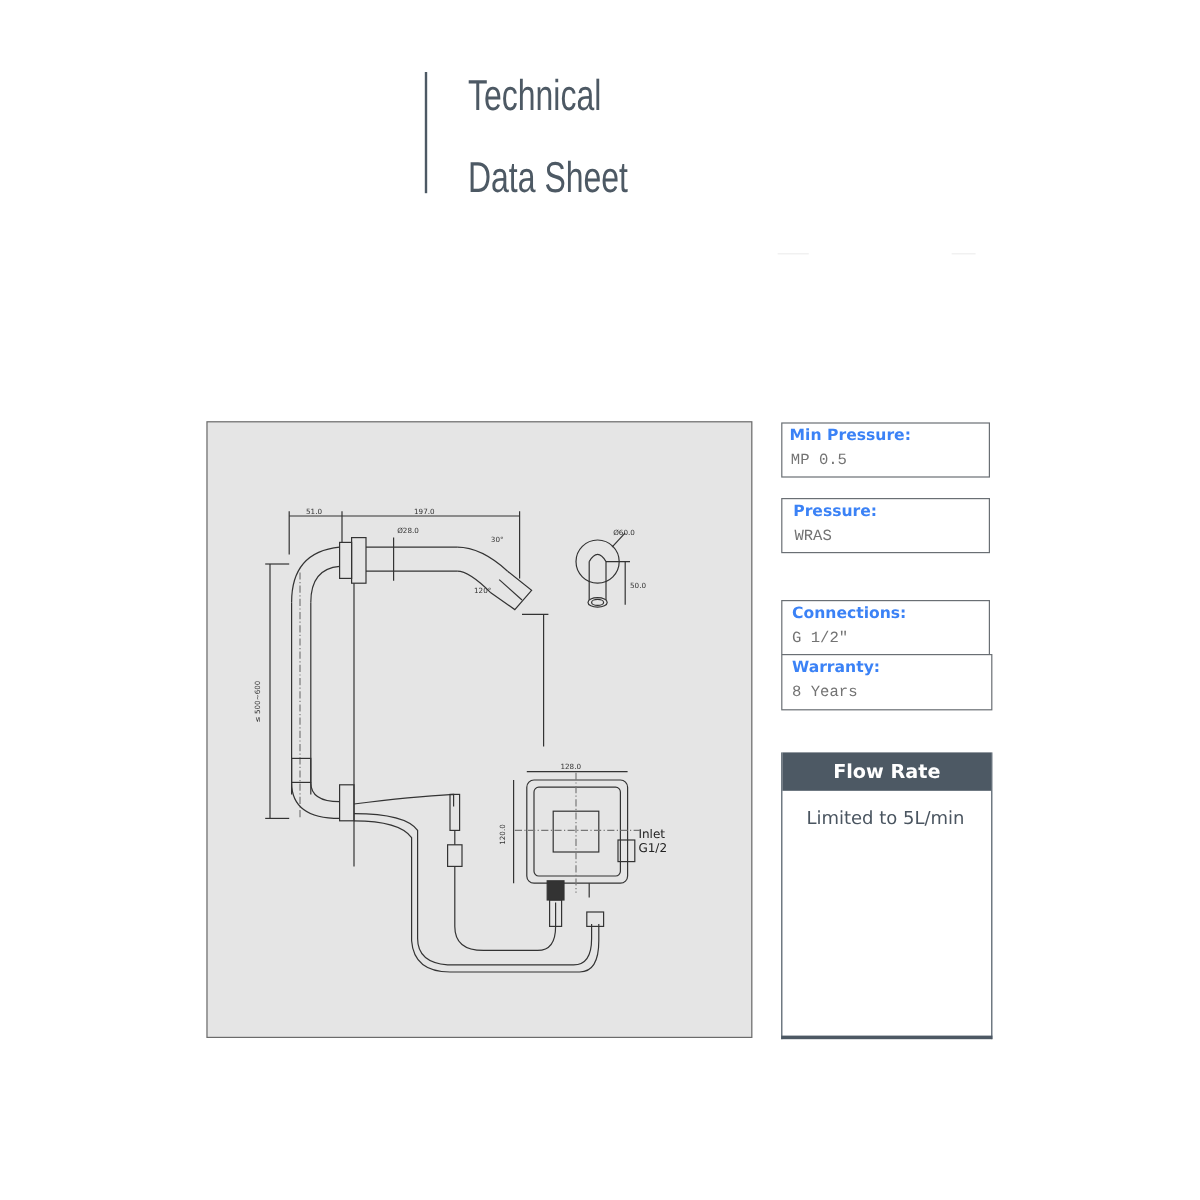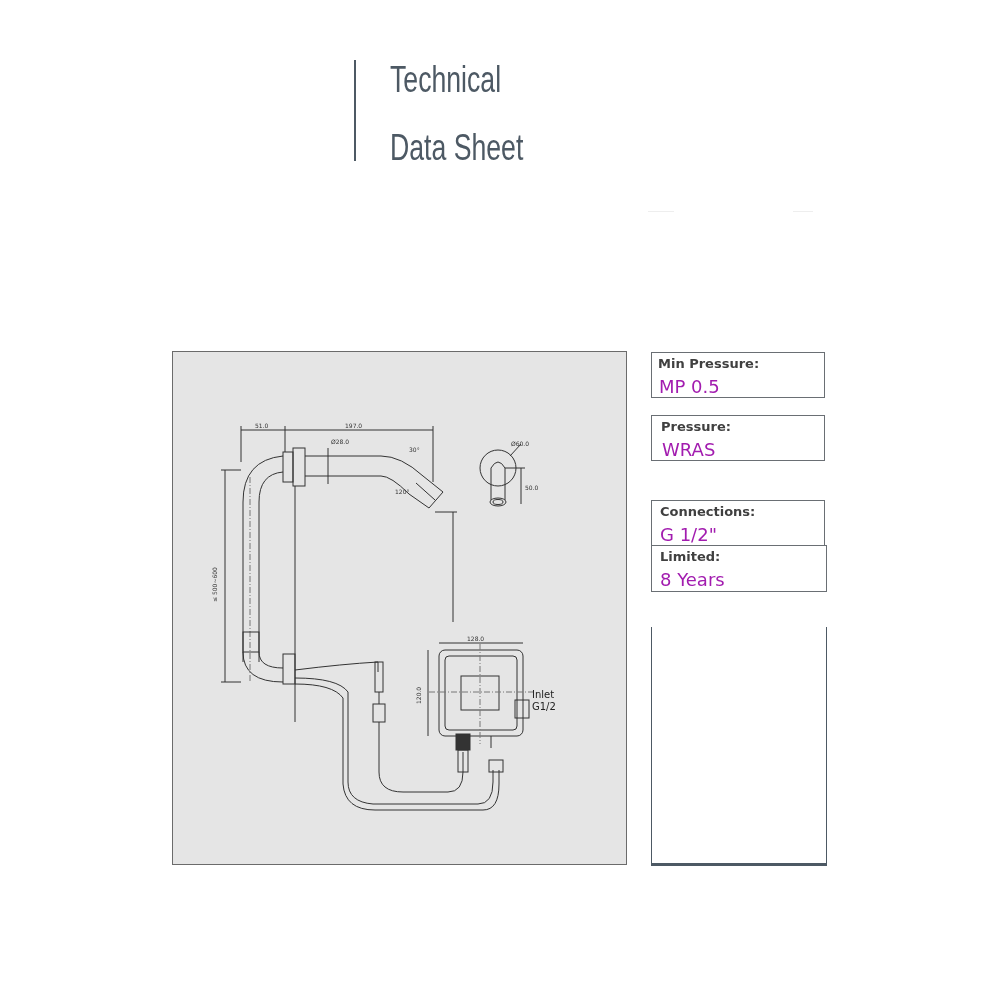--- a/index.html
+++ b/index.html
@@ -7,22 +7,22 @@
            font-family: "DejaVu Sans", sans-serif; color: #4a5560; }
     .title-bar { position: absolute; left: 354px; top: 60px; width: 2px; height: 101px; background: #4d5964; }
     .title { position: absolute; left: 390px; top: 62px; font-family: "Liberation Sans", sans-serif;
              font-size: 36px; line-height: 36px; color: #4d5964; transform: scaleX(0.74);
              transform-origin: left top; letter-spacing: 0px; }
     .title .line { display: block; height: 68px; }
     .drawing { position: absolute; left: 172px; top: 351px; width: 453px; height: 512px;
                border: 1px solid #6b6b6b; background: #e5e5e5; }
     .drawing svg { position: absolute; left: 0; top: 0; }
     .spec { position: absolute; left: 651px; width: 172px; height: 44px; border: 1px solid #6a6f74; background: #fff; }
-    .spec .label { position: absolute; left: 6px; top: 3px; font-size: 13px; font-weight: bold; color: #404040; }
-    .spec .value { position: absolute; left: 7px; top: 23px; font-size: 18px; color: #a21caf; }
+    .spec .label { position: absolute; left: 6px; top: 3px; font-size: 13px; font-weight: bold; color: #3b82f6; }
+    .spec .value { position: absolute; left: 7px; top: 23px; font-size: 13px; color: #737373; font-family: Liberation Mono, monospace; }
     .flow { position: absolute; left: 651px; top: 627px; width: 174px; height: 236px;
             border-left: 1px solid #4d5964; border-right: 1px solid #4d5964; border-bottom: 3px solid #4d5964; background: #fff; }
     .flow .head { height: 32px; background: #4d5964; color: #ffffff; font-size: 16px; font-weight: bold;
                   text-align: center; line-height: 32px; }
     .flow .body { padding-top: 14px; padding-left: 20px; font-size: 15px; color: #4a5560; }
     .faint { position: absolute; top: 211px; height: 1px; background: #eeeeee; }
   </style>
 </head>
 <body>
 
@@ -130,18 +130,20 @@
 </div>
 <div class="spec" style="top:415px;">
   <span class="label" style="left:9px">Pressure:</span>
   <span class="value" style="left:10px">WRAS</span>
 </div>
 <div class="spec" style="top:500px;">
   <span class="label" style="left:8px">Connections:</span>
   <span class="value" style="left:8px">G 1/2"</span>
 </div>
 <div class="spec" style="top:545px;height:45px;width:174px;">
-  <span class="label" style="left:8px">Limited:</span>
+  <span class="label" style="left:8px">Warranty:</span>
   <span class="value" style="left:8px">8 Years</span>
 </div>
 
 <div class="flow">
+  <div class="head">Flow Rate</div>
+  <div class="body">Limited to 5L/min</div>
 </div>
 
 </body></html>

